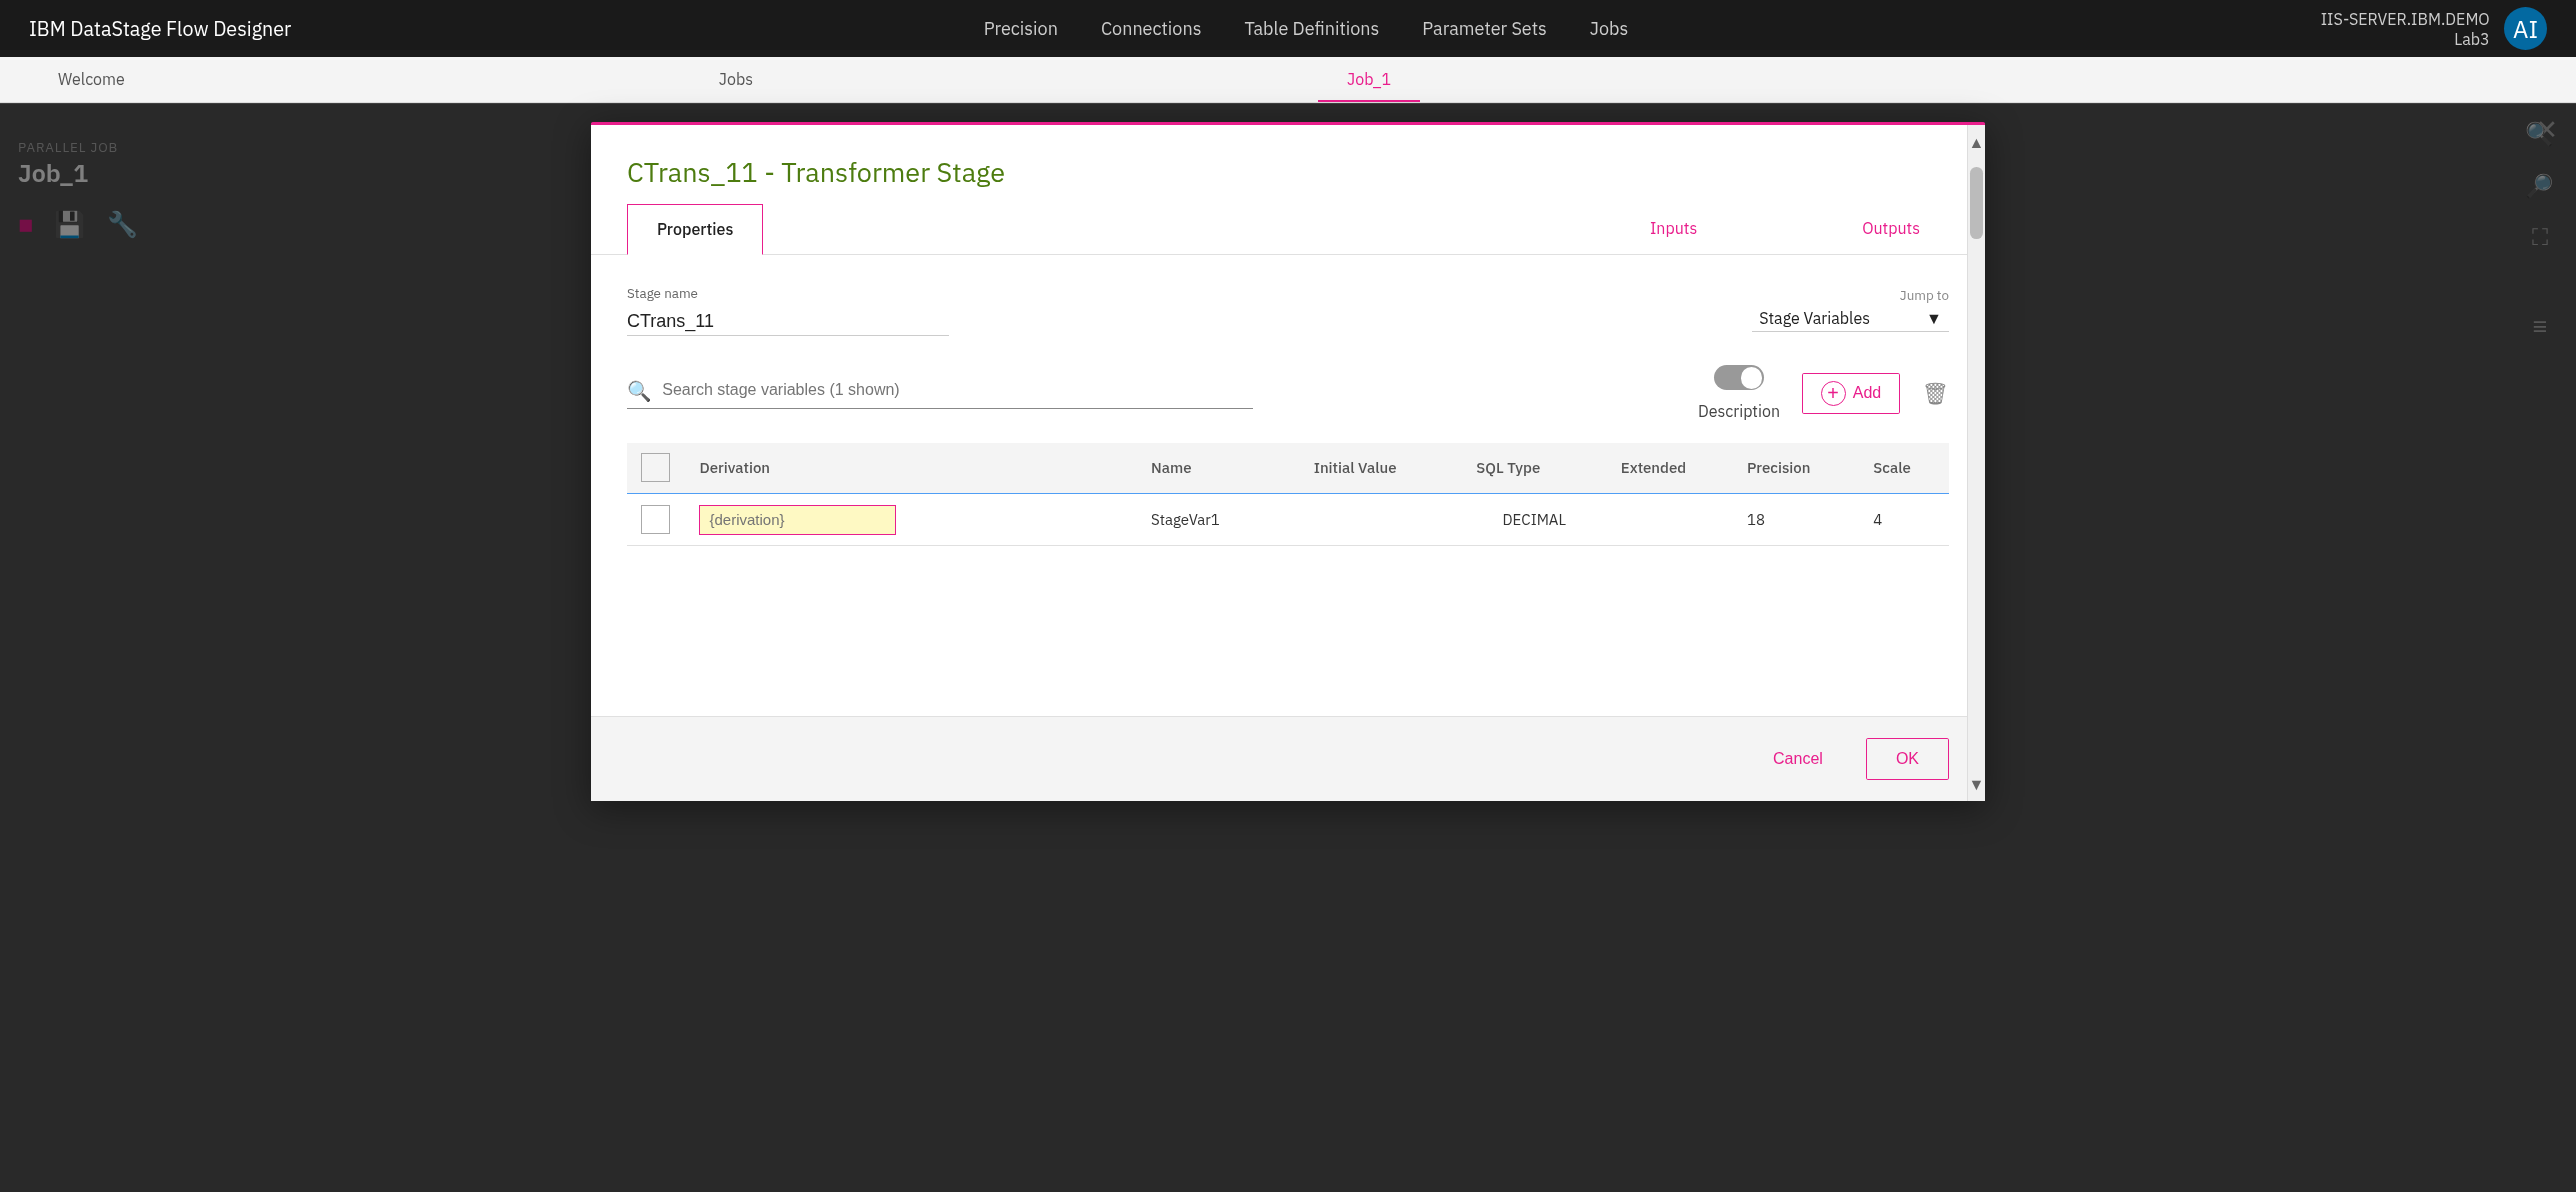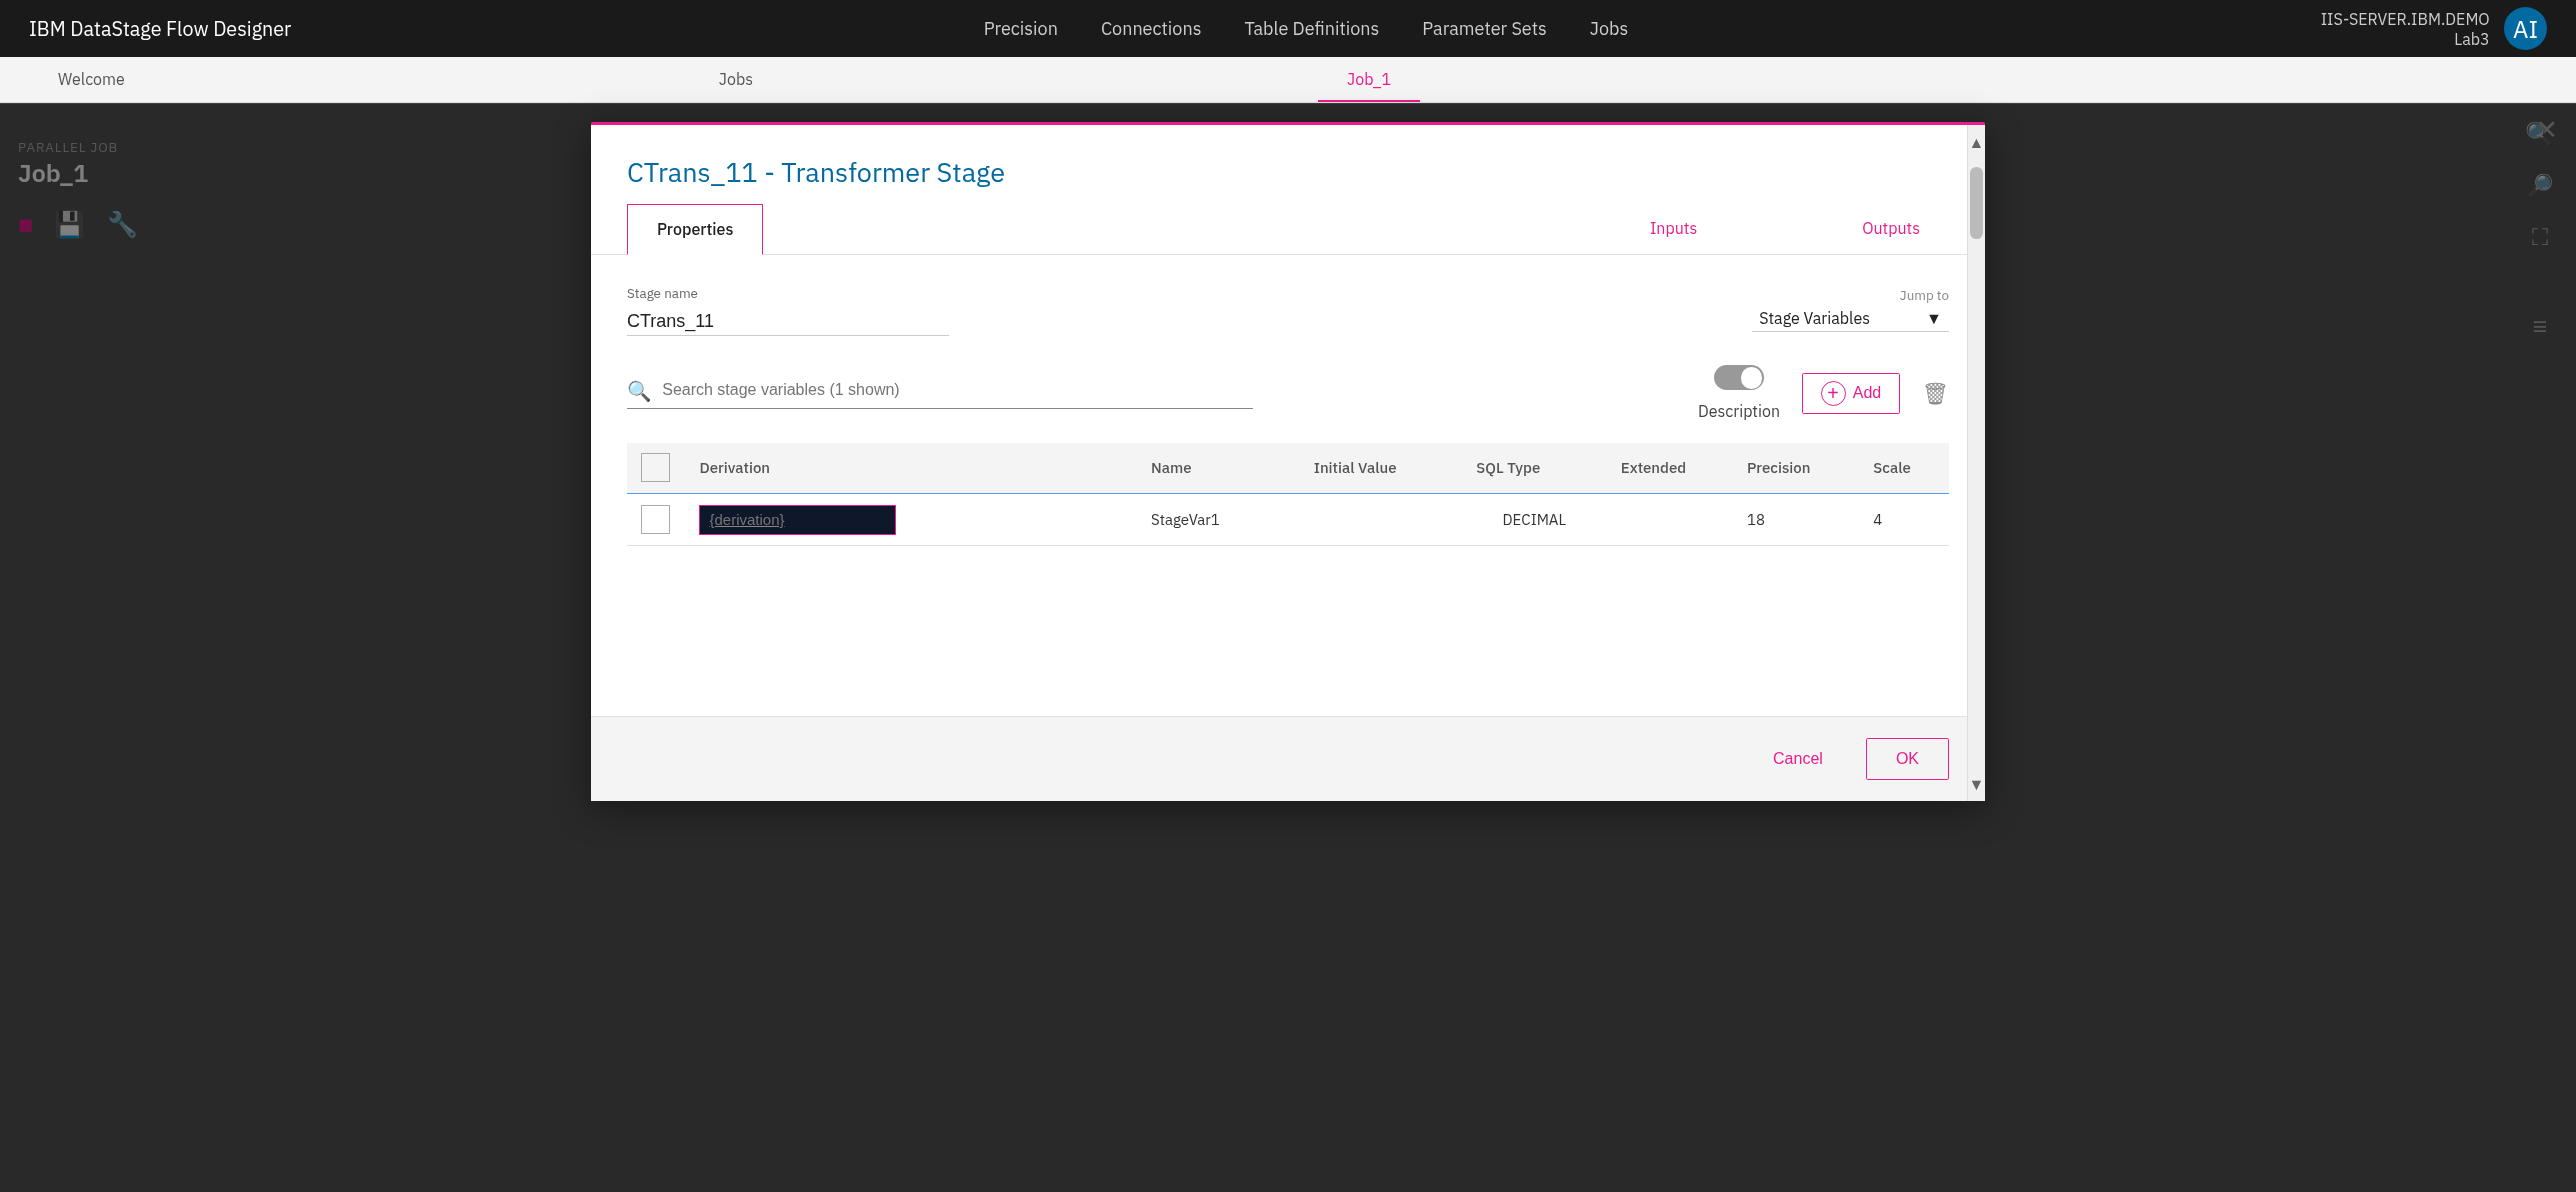--- a/index.html
+++ b/index.html
@@ -182,21 +182,21 @@
       border-top: 3.6px solid #e91e8c;
       box-shadow: 0 7.2px 36px rgba(0,0,0,0.4);
     }
 
     .modal-header {
       padding: 29px 36px 0 36px;
     }
     .modal-title {
       font-size: 27px;
       font-weight: 400;
-      color: #0369a1;
+      color: #4d7c0f;
     }
 
     
     .modal-tabs {
       display: flex;
       gap: 0;
       padding: 0 36px;
       margin-top: 14.3px;
       border-bottom: 0.9px solid #e0e0e0;
     }
@@ -395,22 +395,21 @@
     .derivation-cell {
       position: relative;
     }
     .derivation-input {
       border: 1.8px solid #e91e8c;
       padding: 5.4px 9px;
       font-size: 15px;
       color: #888;
       width: 197px;
       outline: none;
-      background: #0f172a;
-      text-decoration: underline;
+      background: #fef9c3;
     }
 
     
     .modal-footer {
       padding: 21.5px 36px;
       display: flex;
       justify-content: flex-end;
       gap: 21.5px;
       background: #f4f4f4;
       border-top: 0.9px solid #e0e0e0;

